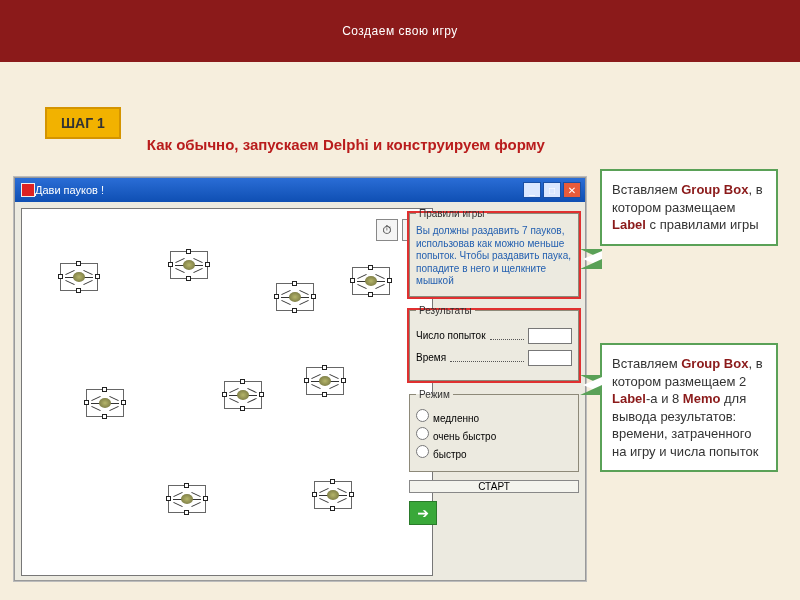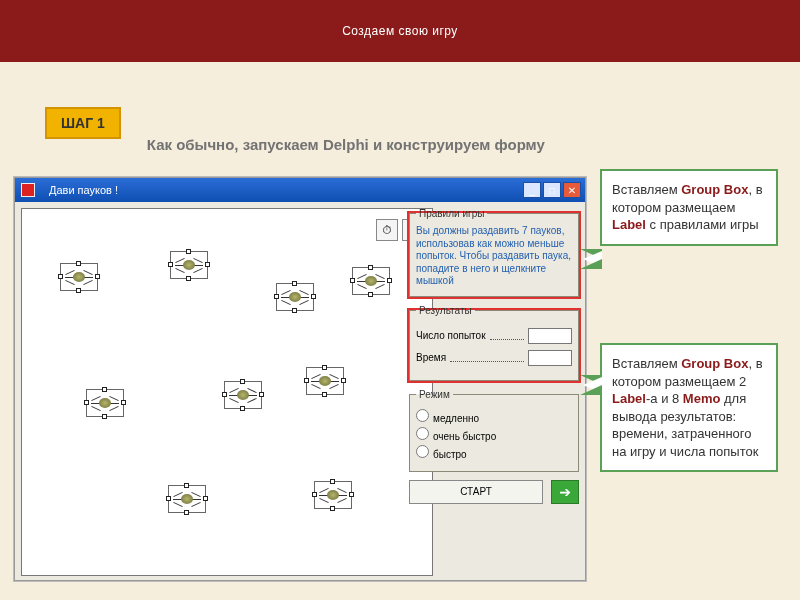--- a/index.html
+++ b/index.html
@@ -20,39 +20,39 @@
   .step-row { padding: 30px 30px 6px 30px; display:flex; align-items:center; gap:26px; }
   .step-badge {
     background: #f2b200;
     border: 2px solid #d49400;
     padding: 6px 14px;
     color: #333;
     font-weight: bold;
     font-size: 14px;
     margin-left: 15px;
   }
-  .step-title { color: #737373; font-weight: bold; font-size: 15px; margin-top: 44px; }
+  .step-title { color: #b91c1c; font-weight: bold; font-size: 15px; margin-top: 44px; }
   .main { position:relative; padding: 10px 30px 10px 14px; }
   
   .win {
     position:absolute; left:14px; top:18px;
     width: 572px; height: 404px;
     background:#fff;
     border:1px solid #999;
     box-shadow:0 0 0 1px #bbb;
   }
   .titlebar {
     height:24px;
     background: linear-gradient(#2a6dd6,#0f4fb3);
     color:#fff;
     display:flex; align-items:center; justify-content:space-between;
     padding:0 4px 0 6px;
     font-size:11px;
   }
-  .titlebar .left { display:flex; align-items:center; gap:14px;text-align:center; }
+  .titlebar .left { display:flex; align-items:center; gap:0;text-align:center; }
   .delphi-icon {
     width:14px;height:14px;background:#d22;border:1px solid #eee;
   }
   .win-btns { display:flex; gap:2px;}
   .win-btns div {
     width:18px;height:16px;background:#dbe7ff;border:1px solid #1b4fa3;
     display:flex;align-items:center;justify-content:center;font-size:10px;cursor:default;
   }
   .win-btns .close { background:#e85b3a;color:#fff; }
   .win-body {
@@ -106,21 +106,21 @@
   legend { font-size:10px; padding:0 3px; color:#333; }
   .highlight-box { box-shadow:0 0 0 2px #e03030; }
   .rules-text { color:#2460b0; font-size:10px; line-height:1.25; }
   .result-row { display:flex; align-items:center; margin:6px 0; gap:4px; font-size:10px; }
   .result-row input {
     width:44px;height:16px;border:1px solid #777;background:#fff;font-size:10px;
   }
   .dots { flex:1; border-bottom:1px dotted #555; height:9px;}
   .mode label { display:block; font-size:10px; margin:3px 0; }
   .mode input { margin-right:4px; }
-  .bottom-btns { display:flex; gap:8px; margin-top:4px; }
+  .bottom-btns { display:flex; gap:8px; margin-top:4px;flex-direction:column; }
   .start-btn {
     flex:1; height:24px;border:1px solid #888;background:#f4f4ee;font-size:10px;
     display:flex;align-items:center;justify-content:center;
   }
   .go-btn {
     width:28px;height:24px;background:#39a839;border:1px solid #2a7a2a;color:#fff;
     display:flex;align-items:center;justify-content:center;font-size:14px;
   }
 
   

